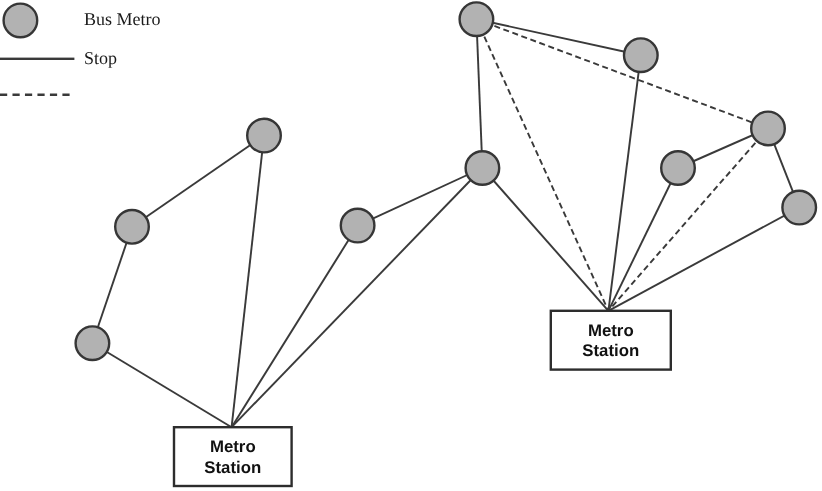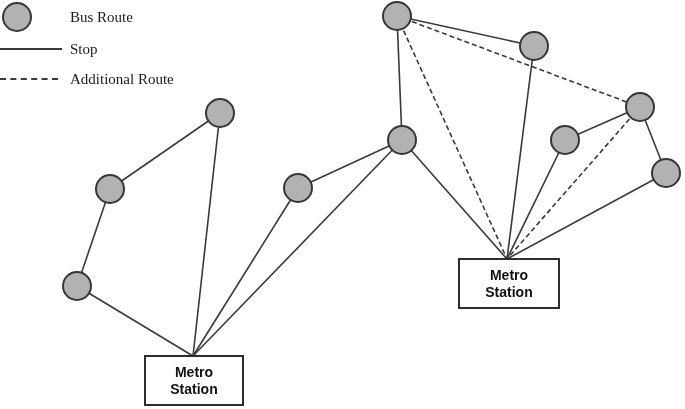--- a/index.html
+++ b/index.html
@@ -106,29 +106,28 @@
       <text x="194" y="377" text-anchor="middle" fill="#111111" font-family="&quot;Liberation Sans&quot;, sans-serif" font-size="14px" font-weight="700"><tspan x="194" dy="0">Metro</tspan><tspan x="194" dy="17">Station</tspan></text>
       <rect x="459" y="259" width="100" height="49" fill="#ffffff" stroke="#2d2d2d" stroke-width="2"></rect>
       <text x="509" y="280" text-anchor="middle" fill="#111111" font-family="&quot;Liberation Sans&quot;, sans-serif" font-size="14px" font-weight="700"><tspan x="509" dy="0">Metro</tspan><tspan x="509" dy="17">Station</tspan></text>
     </svg>
 
   <div class="legend">
     <div class="legend-row row-0">
       <span class="legend-symbol-cell">
         <span class="legend-circle"></span>
       </span>
-      <span class="legend-label">Bus Route</span>
+      <span class="legend-label">Bus Metro</span>
     </div>
     <div class="legend-row row-1">
       <span class="legend-symbol-cell">
         <span class="legend-line-solid"></span>
       </span>
       <span class="legend-label">Stop</span>
     </div>
     <div class="legend-row row-2">
       <span class="legend-symbol-cell">
         <span class="legend-line-dashed"></span>
       </span>
-      <span class="legend-label">Additional Route</span>
     </div>
   </div>
 
 </div>
 
 </body></html>

